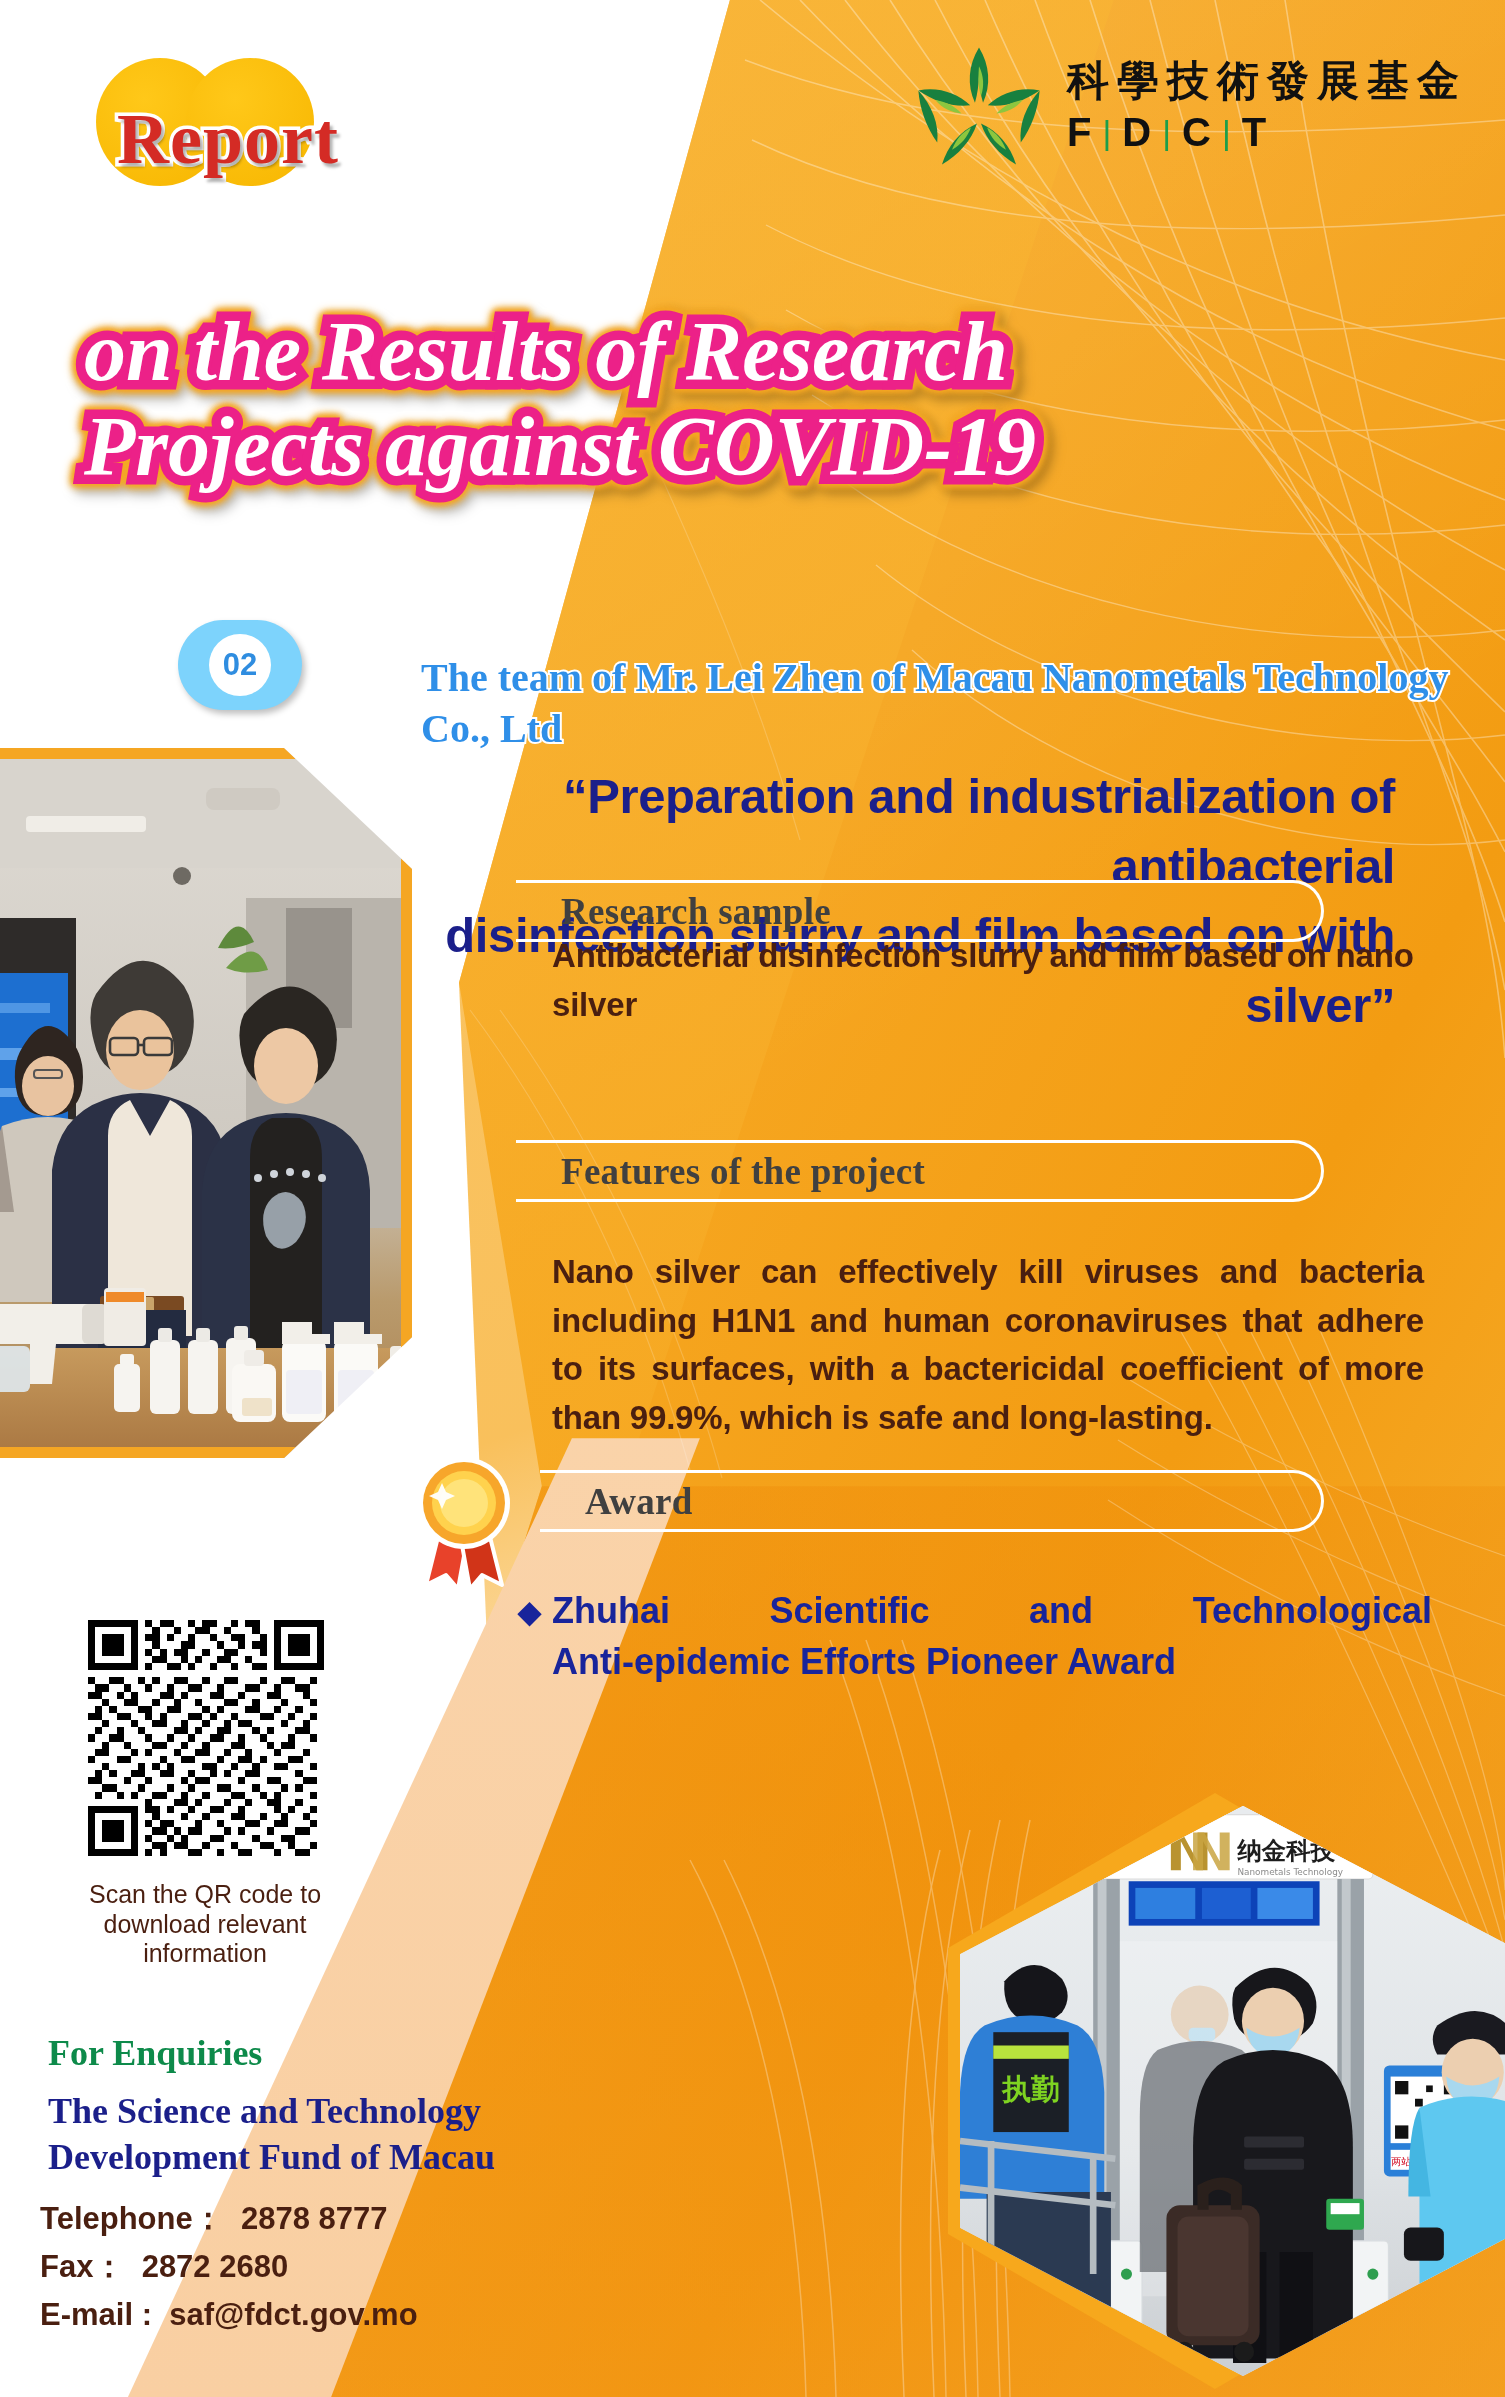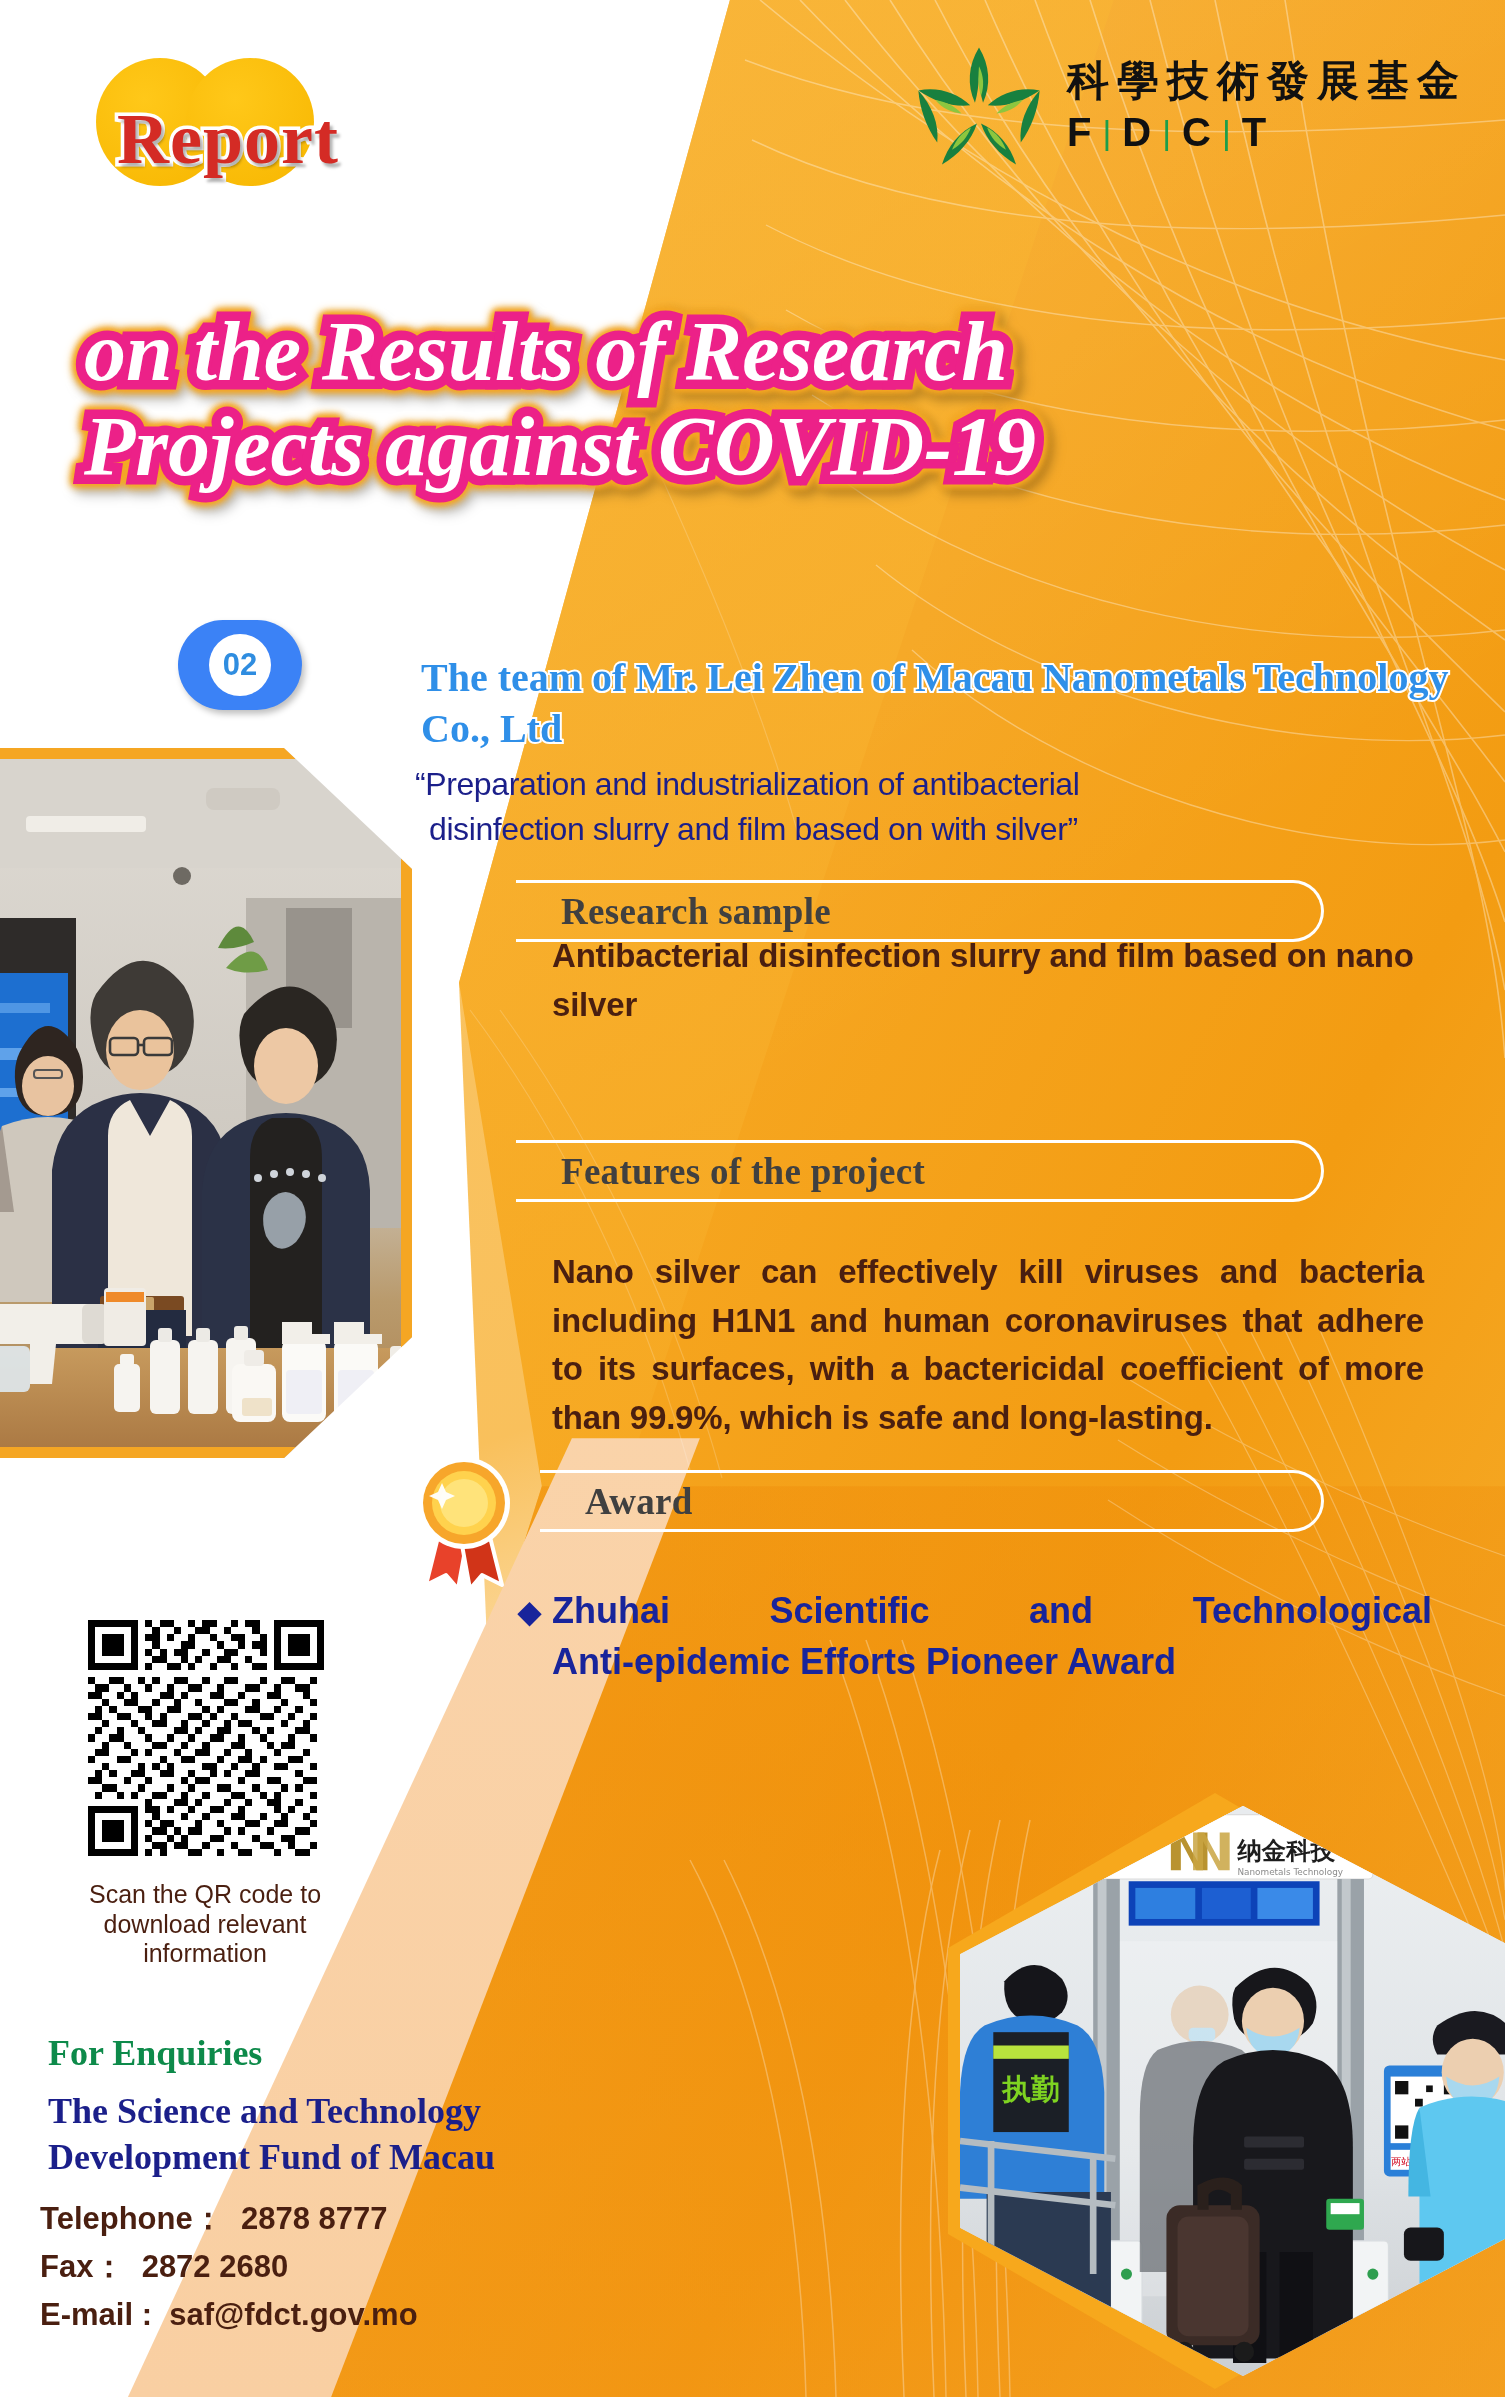--- a/index.html
+++ b/index.html
@@ -87,41 +87,41 @@
     font-family:"Liberation Serif", serif; font-style:italic; font-weight:bold;
     font-size:84px; line-height:1.13; color:#ffffff; white-space:nowrap;
     -webkit-text-stroke: 19px #ec2188; paint-order: stroke fill;
     filter: drop-shadow(0 0 3px #f5a722) drop-shadow(0 0 3px #f5a722)
             drop-shadow(0 0 3px #f5a722) drop-shadow(5px 6px 5px rgba(0,0,0,.28));
   }
 
   
   .num-badge {
     position:absolute; left:178px; top:620px; width:124px; height:90px;
-    border-radius:45px; background:#3b82f6;
+    border-radius:45px; background:#7dd3fc;
     box-shadow: 3px 4px 6px rgba(0,0,0,.25);
     display:flex; align-items:center; justify-content:center;
   }
   .num-badge .inner {
     width:62px; height:62px; border-radius:50%; background:#ffffff;
     display:flex; align-items:center; justify-content:center;
     font-family:"Liberation Sans", sans-serif; font-weight:bold; font-size:31px; color:#2f8de0;
   }
 
   .team-name {
     position:absolute; left:421px; top:633px; width:1035px;
     font-family:"Liberation Serif", serif; font-weight:bold; font-size:40px;
     line-height:1.28; color:#2f8fe8;
     -webkit-text-stroke: 4px #ffffff; paint-order: stroke fill; margin-top: 19px;
   }
 
   .project-title {
     position:absolute; left:415px; top:762px; width:980px;
-    font-family:"Liberation Sans", sans-serif; font-weight:normal; font-size:32px;
-    line-height:1.42; color:#1b1f8a; letter-spacing:-.4px;
+    font-family:"Liberation Sans", sans-serif; font-weight:bold; font-size:49px;
+    line-height:1.42; color:#1b1f8a; letter-spacing:-.4px;text-align:right;
   }
   .project-title .l2 { padding-left:14px; display:block; }
 
   
   .pill {
     position:absolute; height:62px; left:516px; width:808px;
     border:3px solid #ffffff; border-left:none;
     border-radius:0 34px 34px 0;
     display:flex; align-items:center;
   }

